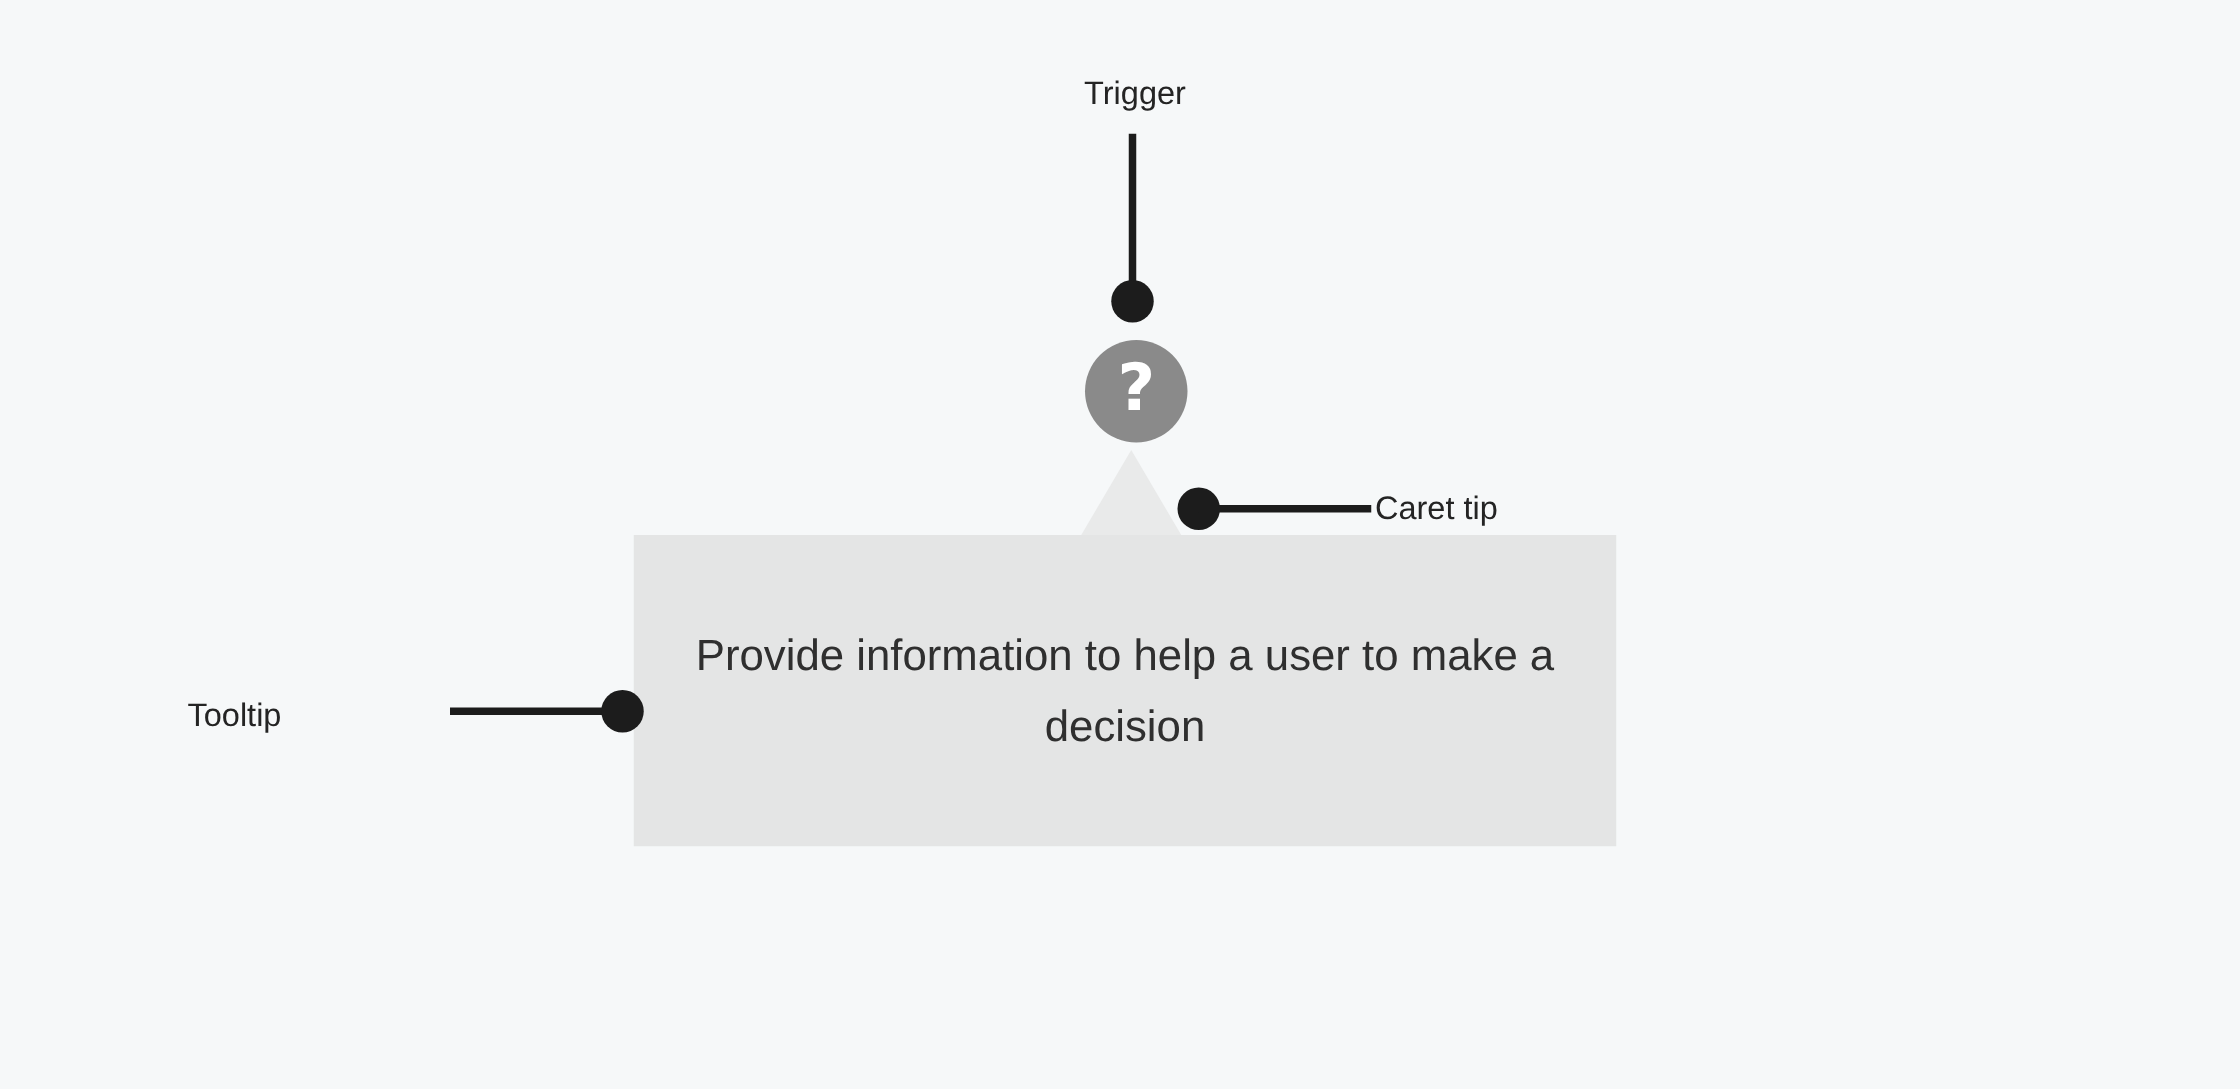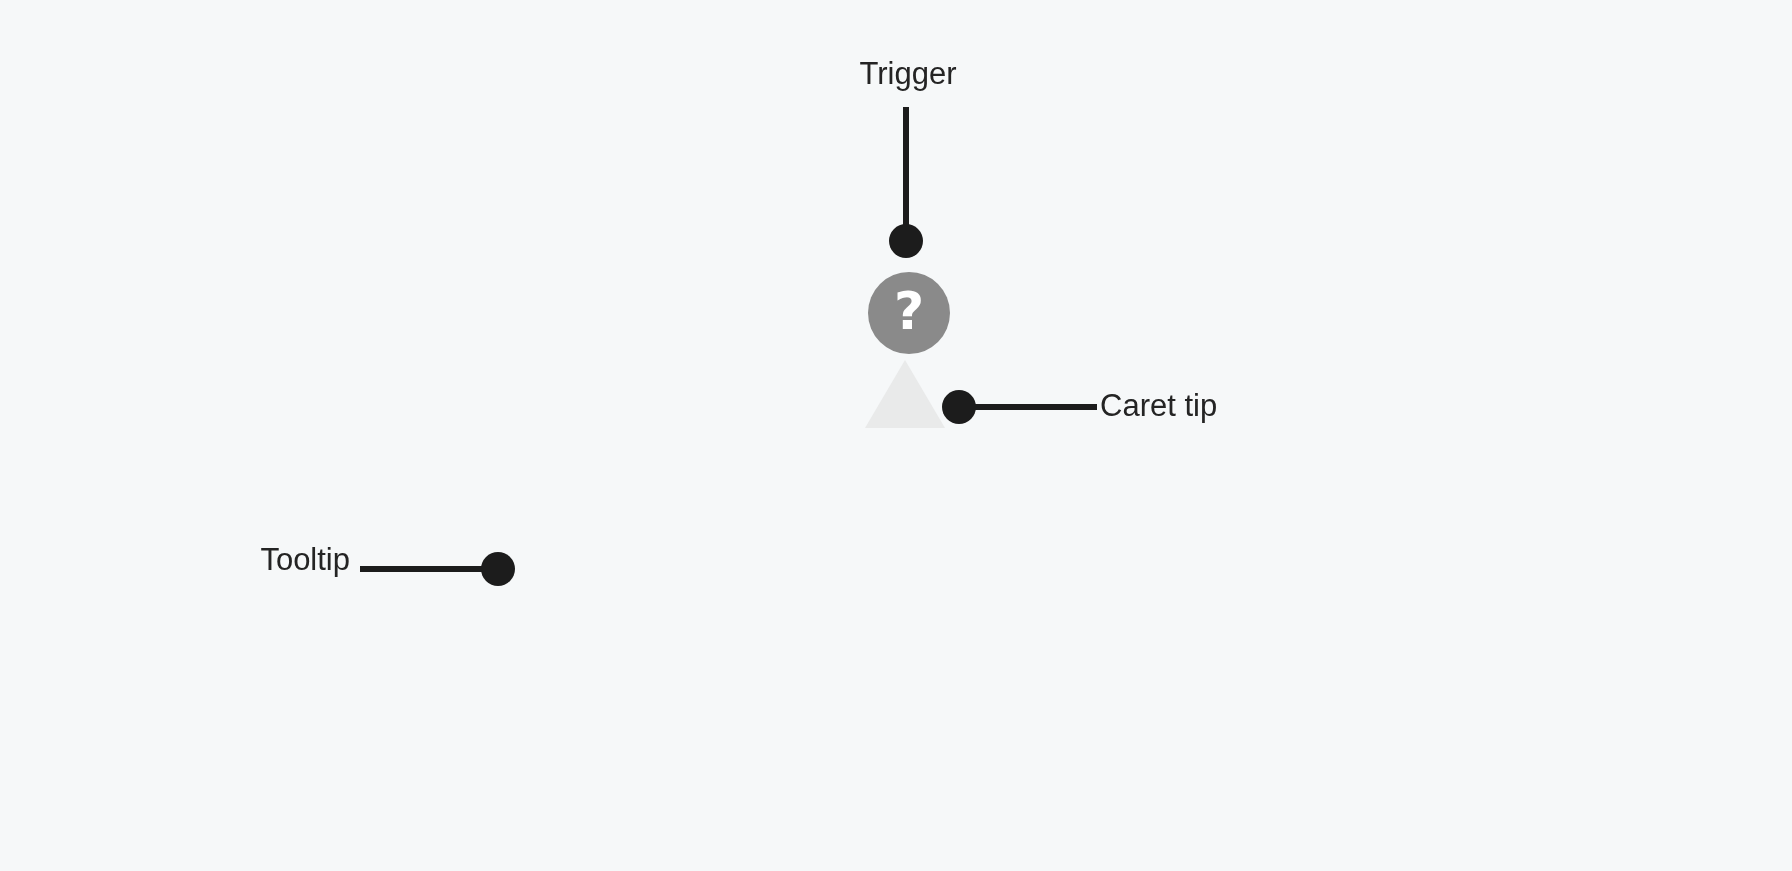--- a/index.html
+++ b/index.html
@@ -19,28 +19,28 @@
     font-family: "Liberation Sans", "DejaVu Sans", sans-serif;
   }
   .canvas {
     position: relative;
     width: 1792px;
     height: 871px;
     background: var(--canvas-bg);
   }
   .callout-label {
     position: absolute;
-    font-size: 31px;
+    font-size: 26px;
     line-height: 38px;
     color: var(--label-text);
     white-space: nowrap;
   }
   .label-trigger  { left: 758px; top: 55px; width: 300px; text-align: center; }
   .label-caret    { left: 1100px; top: 387px; text-align: right; }
-  .label-tooltip  { left: 150px; top: 541px; width: 200px; text-align: right; }
+  .label-tooltip  { left: 150px; top: 553px; width: 200px; }
 
   .connector-line {
     position: absolute;
     background: var(--annotation);
   }
   .line-trigger { left: 903px; top: 107px; width: 6px; height: 118px; }
   .line-caret   { left: 959px; top: 404px; width: 138px; height: 6px; }
   .line-tooltip { left: 360px; top: 566px; width: 123px; height: 6px; }
 
   .connector-dot {
@@ -116,18 +116,21 @@
   <div class="help-trigger">
     <span class="glyph">?</span>
   </div>
 
   <div class="caret"></div>
 
   <div class="connector-dot dot-caret"></div>
   <div class="connector-line line-caret"></div>
   <div class="callout-label label-caret">Caret tip</div>
 
+  <div class="tooltip-box">
+    <div class="tooltip-text">Provide information to help a user to make a decision</div>
+  </div>
 
   <div class="callout-label label-tooltip">Tooltip</div>
   <div class="connector-line line-tooltip"></div>
   <div class="connector-dot dot-tooltip"></div>
 
 </div>
 
 </body></html>

